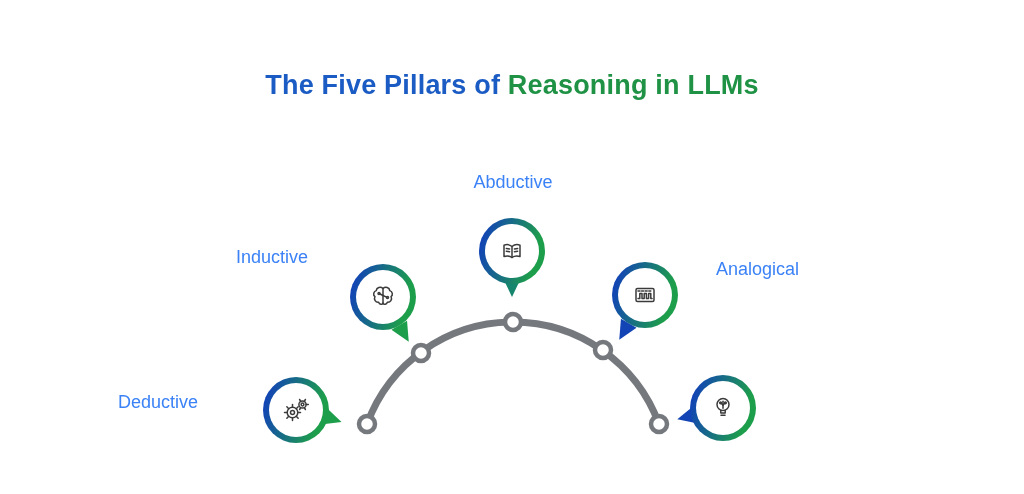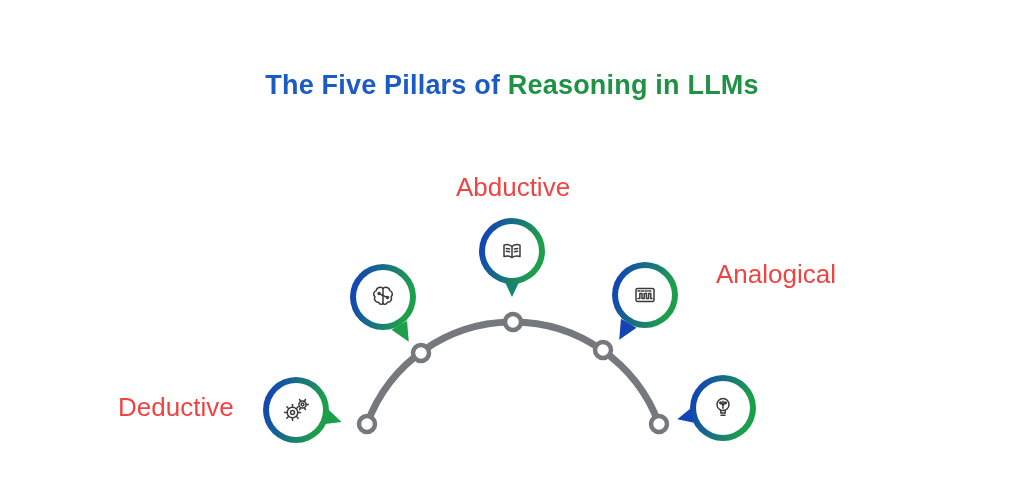--- a/index.html
+++ b/index.html
@@ -107,22 +107,22 @@
   .badge-inductive   { left: 350px; top: 252px; }
   .badge-abductive   { left: 479px; top: 206px; }
   .badge-analogical  { left: 612px; top: 250px; }
   .badge-commonsense { left: 690px; top: 363px; }
 
   .icon-svg { display: block; }
 
   
   .pillar-label {
     position: absolute;
-    font-size: 26px;
-    color: #ef4444;
+    font-size: 18px;
+    color: #3b82f6;
     white-space: nowrap;
   }
   .label-deductive   { left: 118px; top: 380px; width: 118px; }
   .label-inductive   { left: 236px; top: 235px; }
   .label-abductive   { left: 452px; top: 160px; width: 122px; text-align: center; }
   .label-analogical  { left: 716px; top: 247px; }
   .label-commonsense { left: 785px; top: 383px; }
 </style>
 </head>
 <body>
@@ -225,16 +225,17 @@
           <circle cx="13.6" cy="10.8" r="0.9"></circle>
           <line x1="14.3" y1="11.4" x2="16" y2="12.9"></line>
           <circle cx="18.4" cy="10.8" r="0.9"></circle>
           <line x1="17.7" y1="11.4" x2="16" y2="12.9"></line>
         </svg>
       </div>
     </div>
   </div>
 
   <div class="pillar-label label-deductive">Deductive</div>
+  <div class="pillar-label label-inductive">Inductive</div>
   <div class="pillar-label label-abductive">Abductive</div>
   <div class="pillar-label label-analogical">Analogical</div>
 
 </div>
 
 </body></html>

